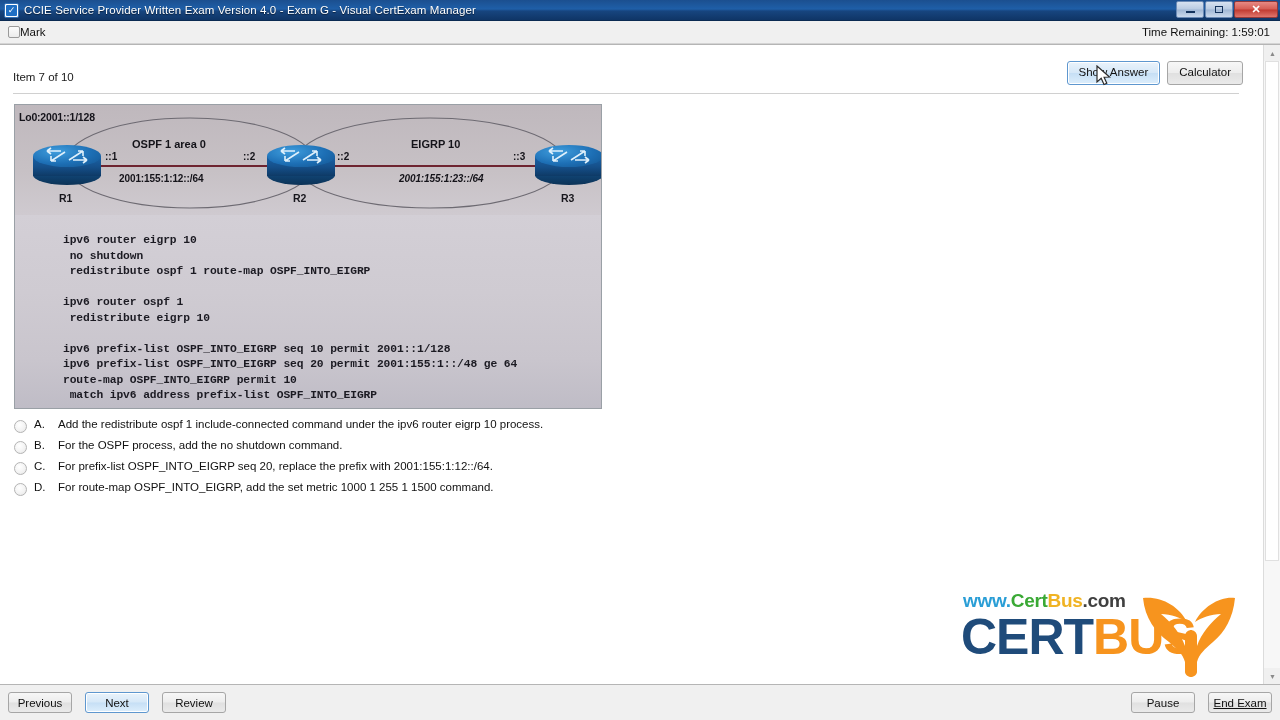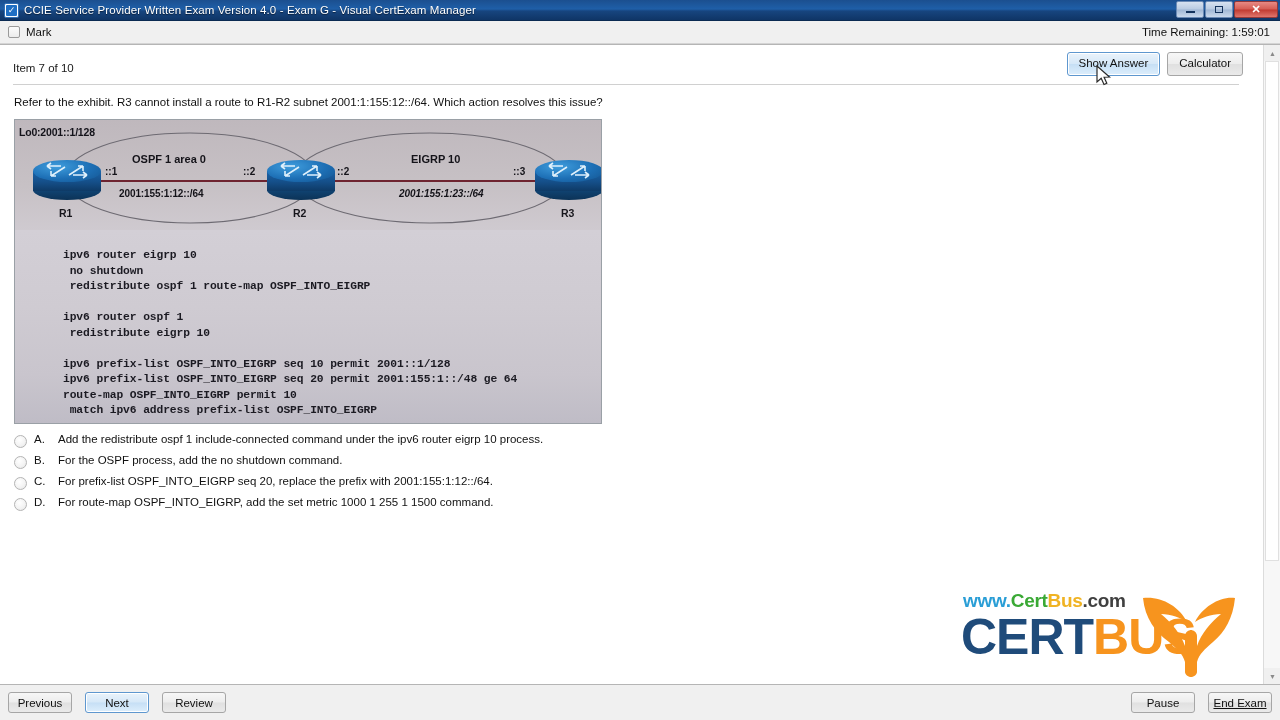--- a/index.html
+++ b/index.html
@@ -82,21 +82,21 @@
   .markbar {
     height: 23px;
     background: #f0f0f0;
     display: flex;
     align-items: center;
     padding: 0 8px 0 8px;
     position: relative;
     flex: 0 0 auto;
     border-bottom: 1px solid #d4d4d4;
   }
-  .mark-wrap { display: flex; align-items: flex-end; gap: 6px; }
+  .mark-wrap { display: flex; align-items: flex-end; }
   .mark-box {
     width: 12px; height: 12px;
     border: 1px solid #9a9a9a;
     background: linear-gradient(to bottom, #fbfbfb, #ebebeb);
     border-radius: 2px;
   }
   .mark-label { font-size: 11.5px; color: #111; }
   .timer {
     position: absolute; right: 10px;
     font-size: 11.5px; color: #111;
@@ -118,20 +118,21 @@
     padding: 0;
     overflow: hidden;
   }
 
   .itemrow {
     display: flex;
     align-items: center;
     padding: 10px 12px 0 13px;
     height: 36px;
     position: relative;
+    margin-top: 9px;
   }
   .item-label { font-size: 11.5px; color: #1a1a1a; }
   .toolbtns {
     position: absolute;
     right: 20px; top: 7px;
     display: flex; gap: 7px;
   }
   .tbtn {
     font-size: 11.5px;
     color: #111;
@@ -395,21 +396,20 @@
       <div class="itemrow">
         <div class="item-label">Item 7 of 10</div>
         <div class="toolbtns">
           <div class="tbtn focused">Show Answer</div>
           <div class="tbtn">Calculator</div>
         </div>
       </div>
 
       <div class="divider"></div>
 
-      <div class="question">Refer to the exhibit. R3 cannot install a route to R1-R2 subnet 2001:1:155:12::/64. Which action resolves this issue?</div>
 
       <div class="exhibit">
         <div class="exh-top"></div>
         <div class="exh-bottom"></div>
 
         <div class="exh-diagram">
           <svg width="588" height="118" style="position:absolute;left:0;top:0;">
             <ellipse cx="175" cy="58" rx="125" ry="45" fill="none" stroke="#6d6a72" stroke-width="1.1"></ellipse>
             <ellipse cx="415" cy="58" rx="135" ry="45" fill="none" stroke="#6d6a72" stroke-width="1.1"></ellipse>
           </svg>

